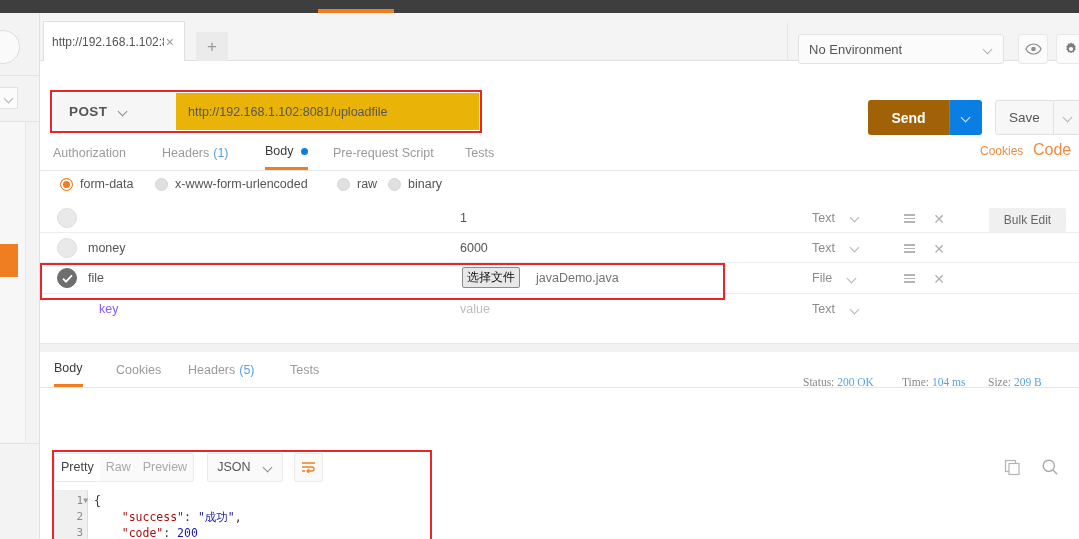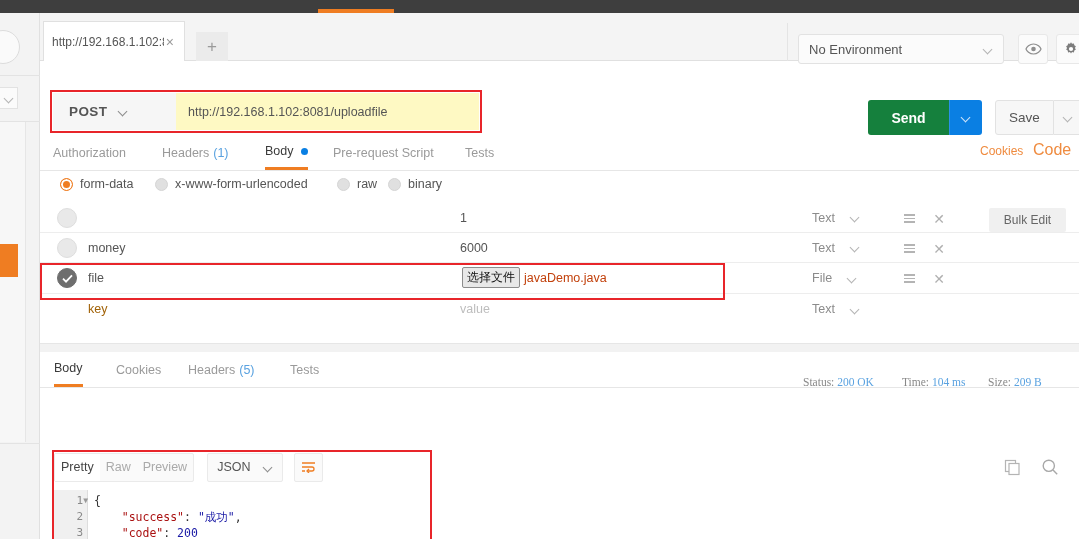--- a/index.html
+++ b/index.html
@@ -107,32 +107,32 @@
   }
   .method-box {
     position: absolute; left: 13px; top: 18px; width: 147px; height: 37px;
     background: #f6f6f6; border-right: 1px solid #e4e4e4;
     display: flex; align-items: center; padding: 0 16px; cursor: pointer;
   }
   .method-label { font-size: 13.5px; font-weight: bold; color: #555; letter-spacing: .4px; }
   .method-box .cv { margin-left: 12px; }
   .url-input {
     position: absolute; left: 136px; top: 18px; width: 303px; height: 37px;
-    background: #fef9c3; display: flex; align-items: center; padding: 0 12px;
+    background: #eab308; display: flex; align-items: center; padding: 0 12px;
     font-size: 12.5px; color: #555; cursor: text;
   }
   .btn-params {
     position: absolute; left: 741px; top: 25px; width: 79px; height: 34px;
     background: #f7f7f7; border: 1px solid #e2e2e2; border-radius: 3px;
     display: flex; align-items: center; justify-content: center;
     font-size: 12.5px; color: #555; cursor: pointer;
   }
   .btn-send {
     position: absolute; left: 828px; top: 25px; width: 81px; height: 35px;
-    background: #15803d; border-radius: 3px 0 0 3px;
+    background: #a16207; border-radius: 3px 0 0 3px;
     display: flex; align-items: center; justify-content: center;
     font-size: 14px; font-weight: bold; color: #fff; cursor: pointer;
   }
   .btn-send-caret {
     position: absolute; left: 909px; top: 25px; width: 33px; height: 35px;
     background: #0a7fe3; border-radius: 0 3px 3px 0; border-left: 1px solid #2b90e8;
     display: flex; align-items: center; justify-content: center; cursor: pointer;
   }
   .btn-save {
     position: absolute; left: 955px; top: 25px; width: 59px; height: 35px;
@@ -197,21 +197,21 @@
     border-radius: 50%; background: #e9e9e9; border: 1px solid #dedede; cursor: pointer;
   }
   .fd-check.checked {
     background: #6e6e6e; border-color: #6e6e6e;
     display: flex; align-items: center; justify-content: center;
   }
   .fd-key {
     position: absolute; left: 48px; top: 0; width: 365px; height: 100%;
     display: flex; align-items: center; font-size: 12.5px; color: #555; cursor: text;
   }
-  .fd-key.ph { color: #a16207; }
+  .fd-key.ph { color: #8b5cf6; margin-left: 11px; }
   .fd-val {
     position: absolute; left: 420px; top: 0; width: 345px; height: 100%;
     display: flex; align-items: center; font-size: 12.5px; color: #555; cursor: text;
   }
   .fd-val.ph { color: #bdbdbd; }
   .fd-type {
     position: absolute; left: 772px; top: 0; height: 100%;
     display: flex; align-items: center; font-size: 12.5px; color: #8b8b8b; cursor: pointer;
   }
   .fd-type .cv { margin-left: 16px; }
@@ -237,21 +237,21 @@
   }
   .file-picker {
     position: absolute; left: 422px; top: 4px; height: 21px;
     display: flex; align-items: center; cursor: pointer;
   }
   .file-btn {
     height: 21px; padding: 0 4px; background: #e8e8e8;
     border: 1px solid #8c8c8c; border-radius: 2px;
     display: flex; align-items: center; font-size: 12px; color: #111;
   }
-  .file-name { margin-left: 4px; font-size: 12.5px; color: #c2410c; }
+  .file-name { margin-left: 16px; font-size: 12.5px; color: #737373; }
 
   
   .respsep { position: absolute; left: 0; top: 330px; width: 1039px; height: 9px; background: #f2f2f2; border-top: 1px solid #e6e6e6; }
   .resptabs { position: absolute; left: 0; top: 339px; width: 1039px; height: 36px; border-bottom: 1px solid #e6e6e6; }
   .st { position: absolute; top: 0; height: 35px; display: flex; align-items: center;
         font-size: 12.5px; color: #9a9a9a; cursor: pointer; white-space: nowrap; }
   .st.active { color: #3a3a3a; border-bottom: 3px solid #ef7d22; }
   .st .cnt { color: #5aa2e0; margin-left: 4px; }
   .st-body { left: 14px; }
   .st-cookies { left: 76px; }

